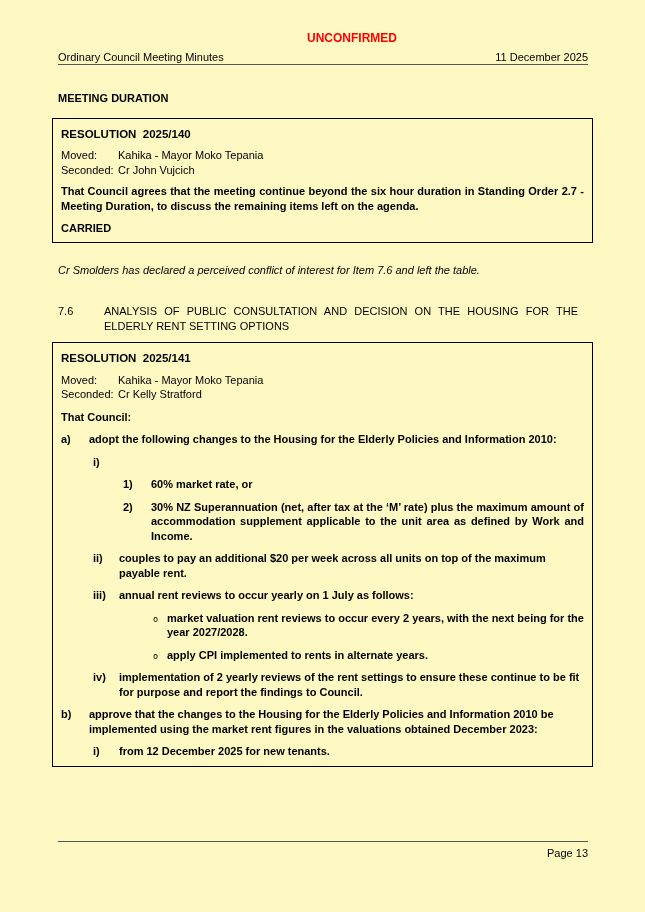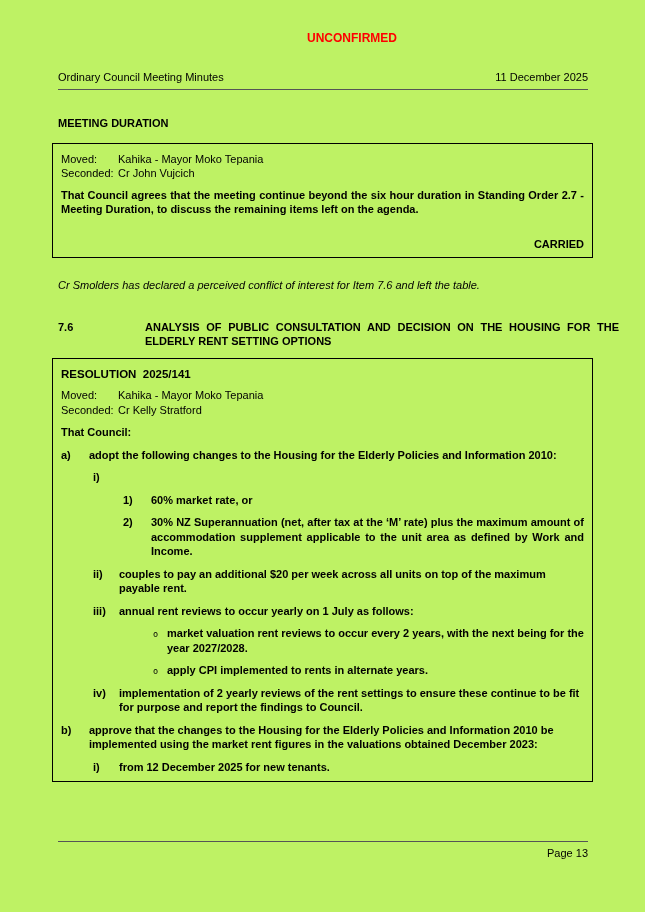--- a/index.html
+++ b/index.html
@@ -1,55 +1,54 @@
 <!DOCTYPE html>
 <html><head>
 <meta charset="utf-8">
 <style>
   html,body{margin:0;padding:0;background:#fff;}
   .page{
     position:relative;
     width:645px;height:912px;
-    background:#bef264;
+    background:#fef9c3;
     box-sizing:border-box;
     padding:26px 57px 0 58px;
     font-family:"Liberation Sans","DejaVu Sans",sans-serif;
     font-size:11px;line-height:14.5px;
     color:#000;
     overflow:hidden;
   }
   .watermark{
     margin-top:5px;
     text-align:center;
     position:relative;left:29px;
     font-weight:bold;font-size:12px;
     color:#ff0000;
   }
   .header{
-    margin-top:24px;
+    margin-top:4px;
     display:flex;justify-content:space-between;
-    padding-bottom:5px;
     border-bottom:1px solid #555;
   }
   .h-meeting{
     margin-top:26px;
     font-weight:bold;
   }
   .res-box{
     margin:12px -5px 0 -6px;
     border:1.5px solid #000;
     padding:8px 8px 6px 8px;
   }
   .res-title{font-weight:bold;white-space:pre-wrap;margin-bottom:7px;font-size:11.5px;}
   .mover-row{display:flex;}
   .mover-row .lbl{flex:0 0 57px;}
   .res-body{font-weight:bold;text-align:justify;margin-top:7px;}
-  .carried{font-weight:bold;text-align:right;margin-top:20px;}
+  .carried{font-weight:bold;text-align:left;margin-top:8px;}
   .conflict-note{margin-top:20px;font-style:italic;}
-  .item-heading{margin-top:27px;display:flex;font-weight:bold;gap:41px;}
+  .item-heading{margin-top:27px;display:flex;font-weight:normal;}
   .item-num{flex:0 0 46px;}
   .item-title{flex:0 0 474px;text-align:justify;}
   .agenda-ref{margin-top:10px;}
   .res-box-2{margin-top:9px;}
   .intro{font-weight:bold;margin:8px 0 8px 0;}
   .li{display:flex;margin-bottom:8px;font-weight:bold;}
   .li:last-child{margin-bottom:1px;}
   .li .marker{flex-shrink:0;}
   .li .li-text{flex:1;}
   .lvl-a .marker{flex-basis:28px;}
@@ -82,20 +81,21 @@
   <div class="watermark">UNCONFIRMED</div>
 
   <div class="header">
     <span>Ordinary Council Meeting Minutes</span>
     <span>11 December 2025</span>
   </div>
 
   <div class="h-meeting">MEETING DURATION</div>
 
   <div class="res-box">
+    <div class="res-title">RESOLUTION  2025/140</div>
     <div class="movers">
       <div class="mover-row">
         <span class="lbl">Moved:</span>
         <span>Kahika - Mayor Moko Tepania</span>
       </div>
       <div class="mover-row">
         <span class="lbl">Seconded:</span>
         <span>Cr John Vujcich</span>
       </div>
     </div>

